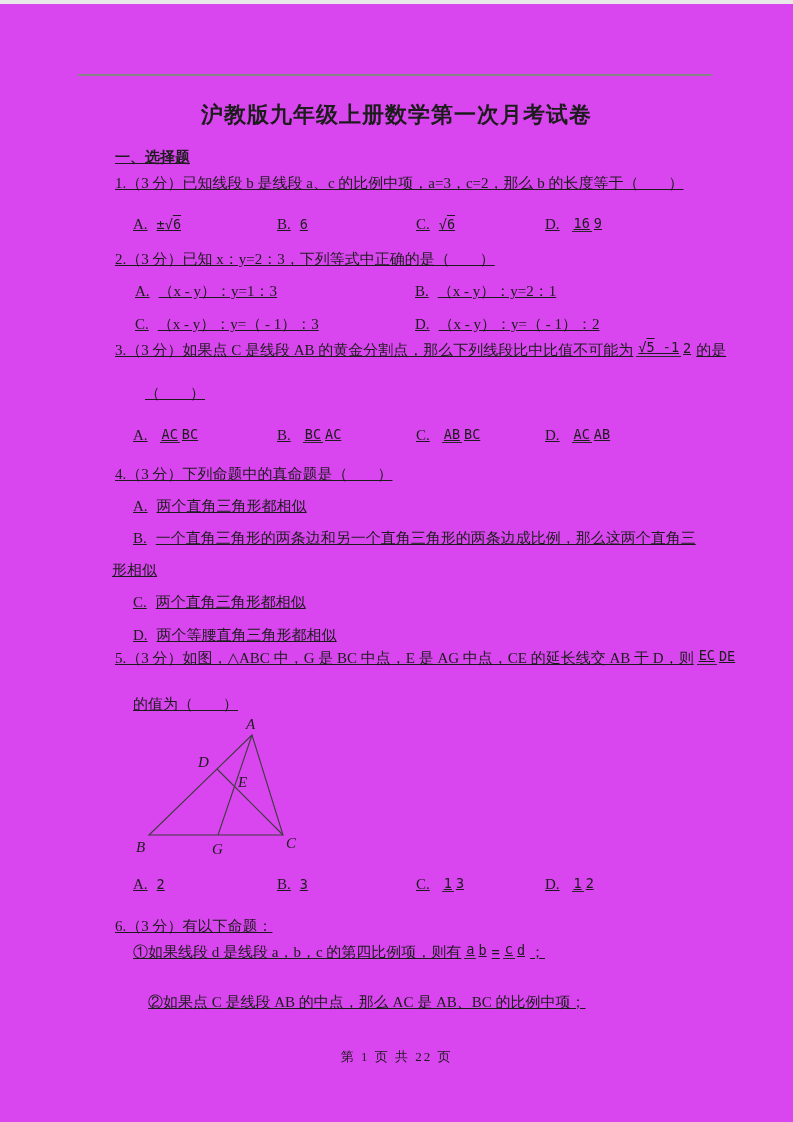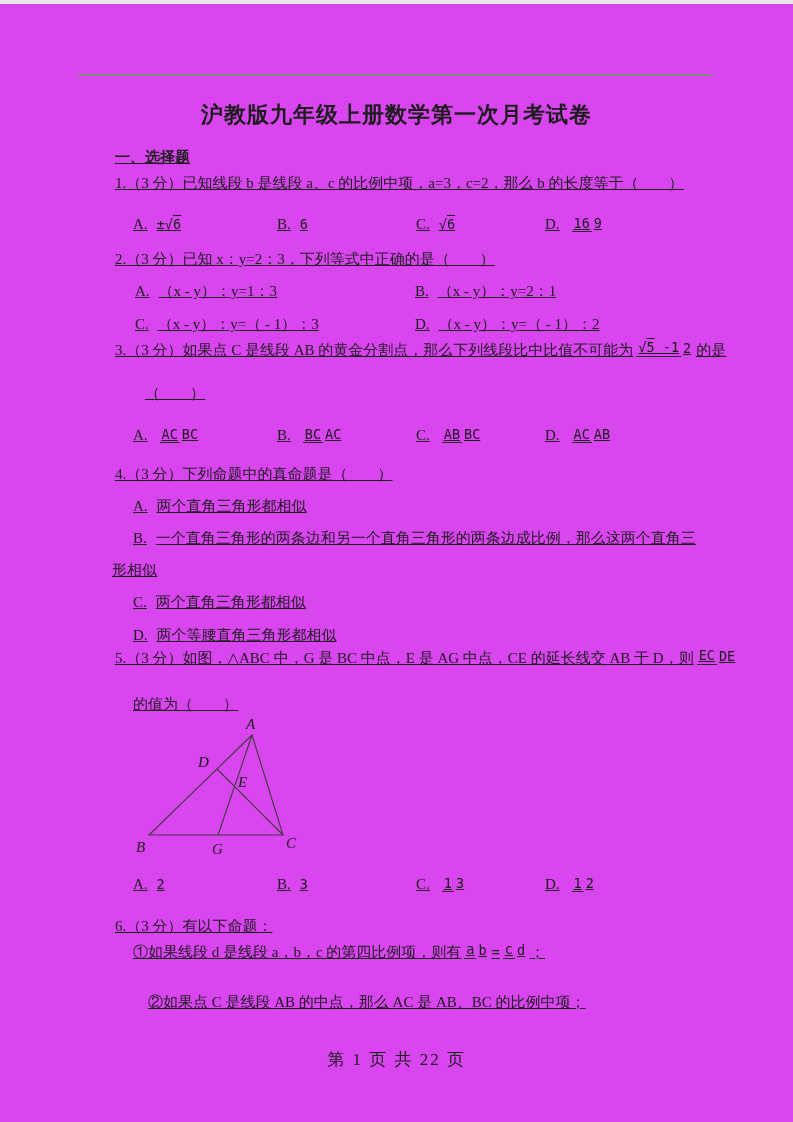--- a/index.html
+++ b/index.html
@@ -12,21 +12,21 @@
   .bold{font-weight:bold;}
   .flexline{display:flex;align-items:flex-start;}
   .opt{display:flex;align-items:center;}
   .opt-label{margin-right:9px;}
   .math{font-family:"DejaVu Sans Mono",monospace;font-size:13.5px;}
   .radicand{text-decoration:overline;}
   .frac{display:inline-flex;align-items:center;line-height:1.18;
         font-family:"DejaVu Sans Mono",monospace;font-size:13.5px;vertical-align:middle;margin:0 3px;}
   .frac .fnum{border-bottom:1px solid #2a2a2a;padding:0 2px;}
   .frac .fden{padding:0 2px;}
-  .footer{position:absolute;left:0;width:793px;text-align:center;font-size:17px;letter-spacing:2px;}
+  .footer{position:absolute;left:0;width:793px;text-align:center;font-size:13px;letter-spacing:2px;}
   svg text{font-family:"Liberation Serif","DejaVu Serif",serif;}
 </style>
 </head>
 <body>
 
 <div class="page">
 
   <div class="rule" style="left:78px;top:70px;width:634px;height:2px;"></div>
 
   <div class="title" style="top:96px;">沪教版九年级上册数学第一次月考试卷</div>

